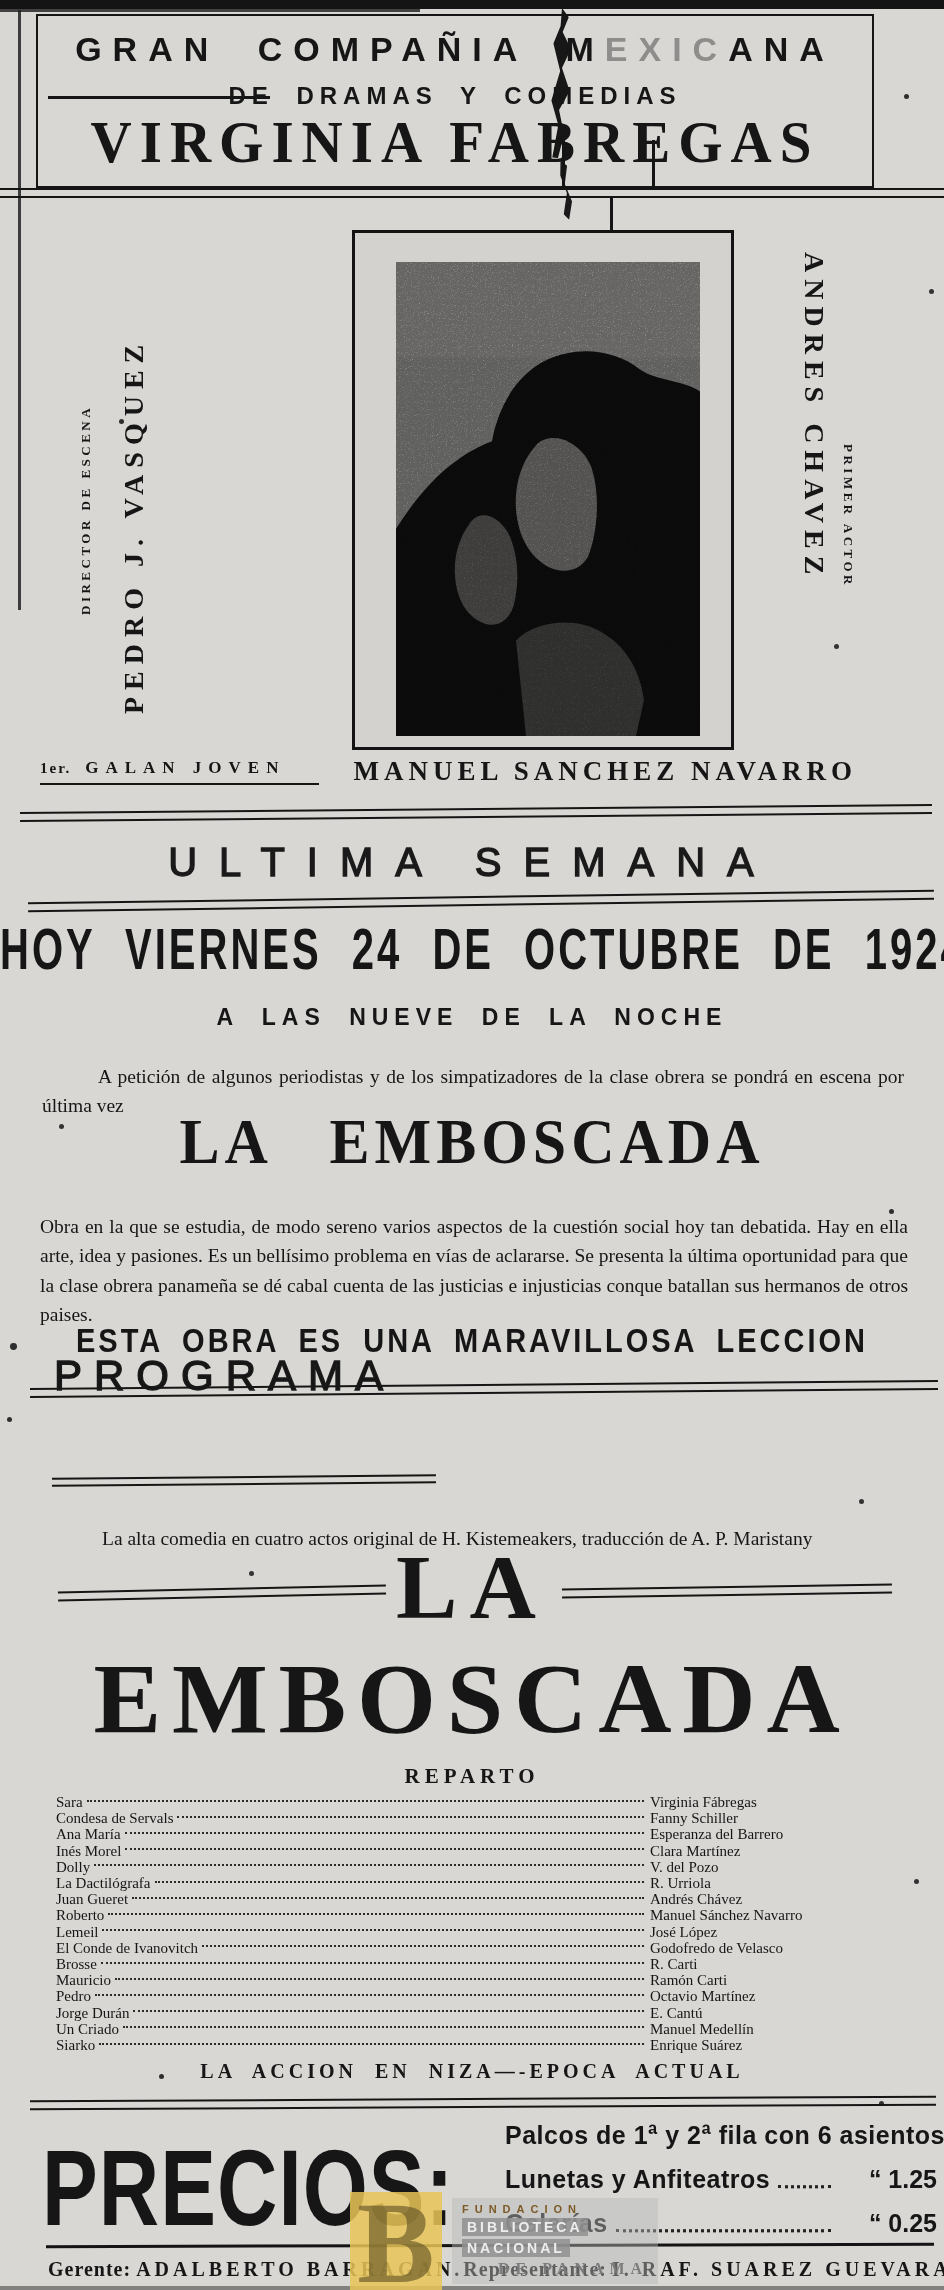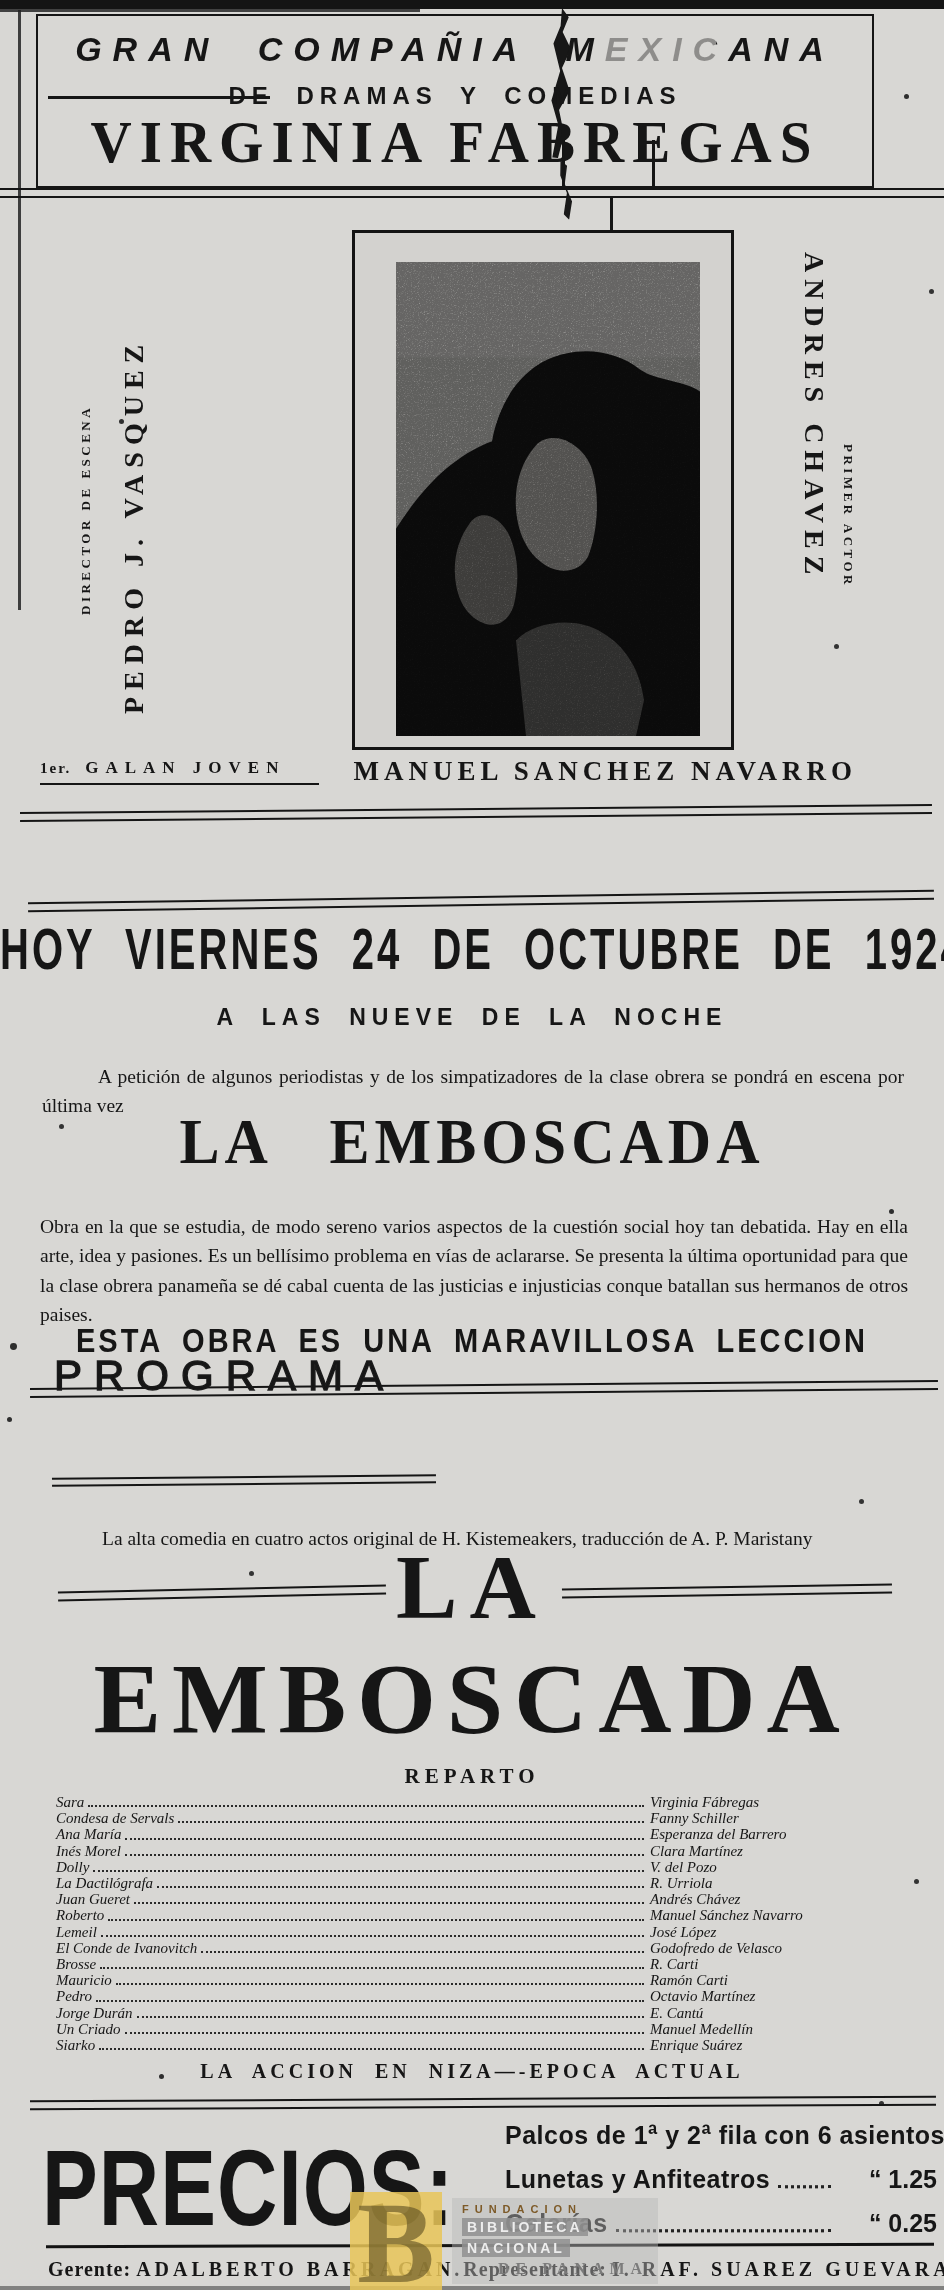--- a/index.html
+++ b/index.html
@@ -26,21 +26,21 @@
       915px 1880px 0 1px #333, 160px 2075px 0 1px #2e2e2e, 880px 2102px 0 1px #333,
       8px 1418px 0 1px #2e2e2e, 930px 290px 0 1px #333;}
   .tear{left:548px;top:8px;width:24px;height:150px;background:#171717;transform:rotate(3deg);
     clip-path:polygon(42% 0,72% 6%,50% 16%,88% 27%,55% 40%,92% 55%,52% 68%,78% 84%,58% 100%,34% 100%,52% 78%,18% 62%,48% 42%,14% 24%,40% 12%);}
   .tear2{left:560px;top:160px;width:12px;height:60px;background:#1a1a1a;transform:rotate(-6deg);
     clip-path:polygon(30% 0,80% 10%,45% 40%,90% 70%,50% 100%,10% 90%,55% 55%,15% 25%);}
   .fade-patch{left:598px;top:20px;width:118px;height:52px;background:rgba(216,215,212,.62);}
 
   
   .header-box{left:36px;top:14px;width:834px;height:170px;border:2.5px solid #151515;border-bottom-width:2px;}
-  .h-line1{left:0;right:0;top:14px;text-align:center;font-weight:700;font-size:34px;letter-spacing:11px;word-spacing:18px;font-style:italic;}
+  .h-line1{left:0;right:0;top:14px;text-align:center;font-weight:700;font-size:34px;letter-spacing:11px;word-spacing:18px;}
   .h-line2{left:0;right:0;top:66px;text-align:center;font-weight:700;font-size:24px;letter-spacing:6px;word-spacing:10px;}
   .h-line2-rule{left:10px;top:80px;width:222px;height:0;border-top:3px solid #151515;}
   .h-line3{left:0;right:0;top:92px;text-align:center;font-weight:700;font-size:57px;letter-spacing:8px;transform:scaleY(1.04);transform-origin:center top;}
 
   .drule{border-top:2.5px solid #151515;border-bottom:2px solid #151515;height:6px;}
   .rule-header{left:0;top:188px;width:944px;}
   .rule-galan{left:20px;top:808px;width:912px;transform:rotate(-0.5deg);}
   .rule-semana{left:28px;top:896px;width:906px;transform:rotate(-0.8deg);}
   .rule-leccion{left:30px;top:1384px;width:908px;transform:rotate(-0.5deg);}
   .rule-la-left{left:58px;top:1588px;width:328px;transform:rotate(-1.2deg);}
@@ -86,21 +86,21 @@
 
   .programa{left:54px;top:1352px;font-size:42px;font-weight:400;letter-spacing:12px;-webkit-text-stroke:1.4px #1a1a1a;}
   .prog-underline{left:52px;top:1476px;width:384px;height:5px;border-top:2.5px solid #151515;border-bottom:2px solid #151515;transform:rotate(-0.5deg);}
   .progdesc{left:42px;top:1504px;width:862px;text-indent:60px;}
 
   .big-la{top:1534px;font-weight:700;font-size:92px;letter-spacing:12px;}
   .big-emboscada{top:1642px;font-weight:700;font-size:94px;letter-spacing:10px;transform:scale(1.08,1.05);transform-origin:center top;}
   .reparto{top:1764px;font-weight:700;font-size:21px;letter-spacing:5px;}
 
   .cast{left:56px;top:1794px;width:848px;font-size:15px;line-height:16.2px;}
-  .c-row{display:flex;align-items:flex-end;font-style:italic;}
+  .c-row{display:flex;align-items:center;}
   .c-role{flex:none;white-space:nowrap;}
   .c-dots{flex:1;border-bottom:2.5px dotted #2a2a2a;margin:0 6px 3px 4px;min-width:30px;}
   .c-actor{flex:none;width:254px;white-space:nowrap;}
 
   .action-line{top:2060px;font-weight:700;font-size:20px;letter-spacing:4px;word-spacing:9px;}
 
   .precios-heading{left:42px;top:2126px;font-weight:700;font-size:82px;letter-spacing:1px;transform:scale(1.02,1.32);transform-origin:left top;}
   .price-rows{left:505px;top:2120px;width:432px;}
   .p-row{display:flex;align-items:baseline;height:44px;font-weight:700;font-size:25px;font-family:"Liberation Sans",sans-serif;transform:scaleY(1.06);transform-origin:left top;}
   .p-label{flex:none;white-space:nowrap;letter-spacing:0.5px;}
@@ -170,20 +170,21 @@
   <div class="rot-ccw serif v-name dir-name">PEDRO J. VASQUEZ</div>
   <div class="rot-cw serif v-name act-name">ANDRES CHAVEZ</div>
   <div class="rot-cw serif v-title act-title">PRIMER ACTOR</div>
 
   <div class="abs galan">
     <span class="galan-left"><span class="galan-pre">1er.</span><span class="galan-label">GALAN JOVEN</span></span>
     <span class="galan-name">MANUEL SANCHEZ NAVARRO</span>
   </div>
   <div class="abs drule rule-galan"></div>
 
+  <div class="abs ctr sans semana nowrap">ULTIMA SEMANA</div>
   <div class="abs drule rule-semana"></div>
 
   <div class="abs ctr sans dateline nowrap">HOY VIERNES 24 DE OCTUBRE DE 1924</div>
   <div class="abs ctr sans timeline nowrap">A LAS NUEVE DE LA NOCHE</div>
 
   <p class="abs serif para intro">A petición de algunos periodistas y de los simpatizadores de  la clase obrera se pondrá en escena por última vez</p>
 
   <div class="abs ctr serif playtitle nowrap">LA EMBOSCADA</div>
 
   <p class="abs serif para synopsis">Obra  en la  que se estudia, de modo  sereno varios aspectos de  la cuestión social hoy tan debatida.  Hay en ella  arte, idea y pasiones.  Es un bellísimo  problema en  vías de aclararse.  Se presenta la  última oportunidad  para que la clase obrera  panameña se dé cabal cuenta de las justicias e injusticias conque batallan sus hermanos de otros paises.</p>

